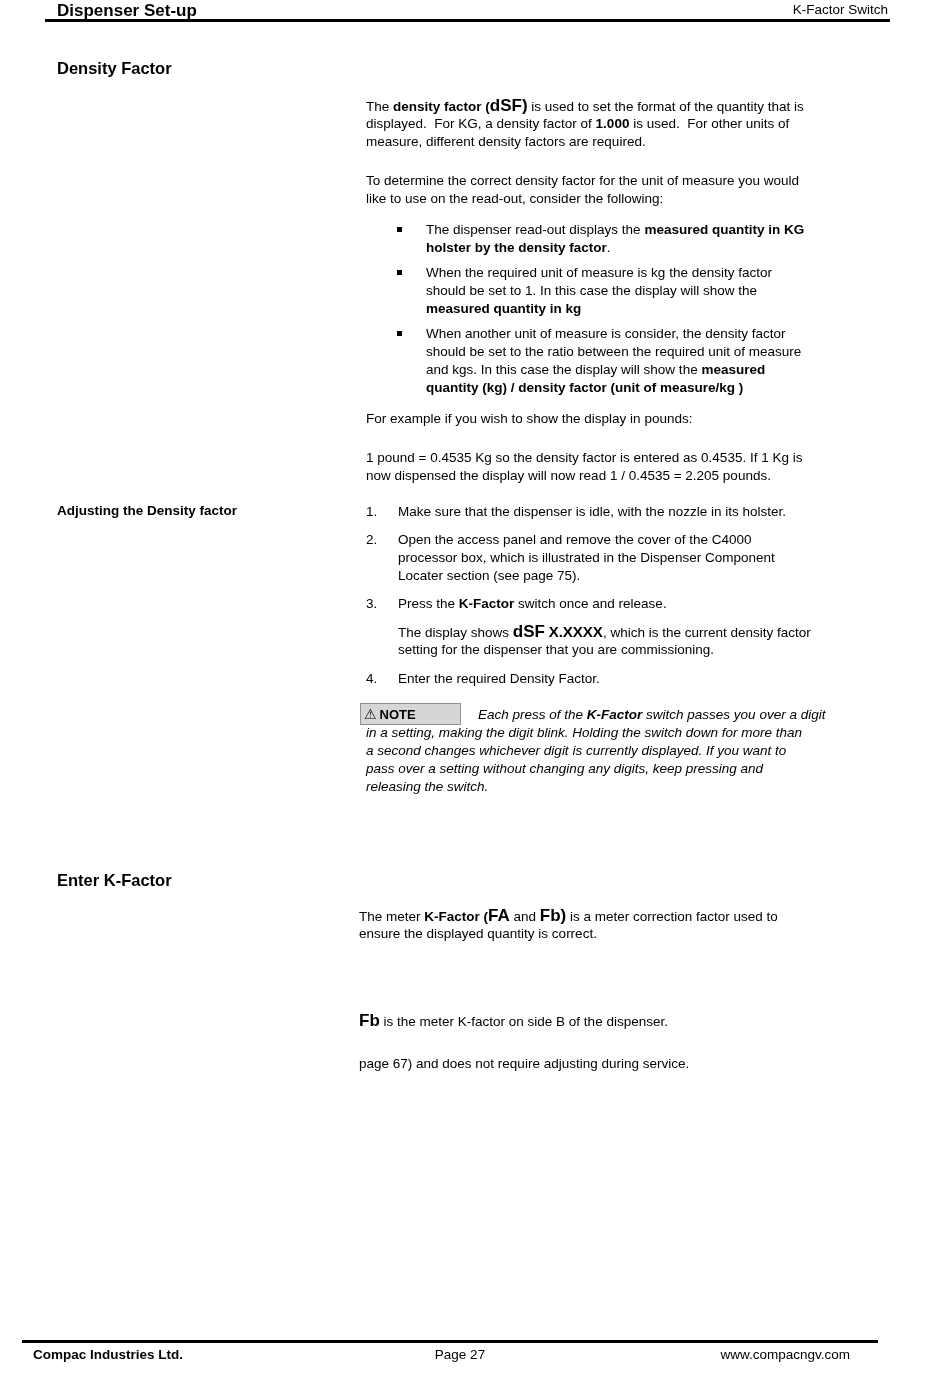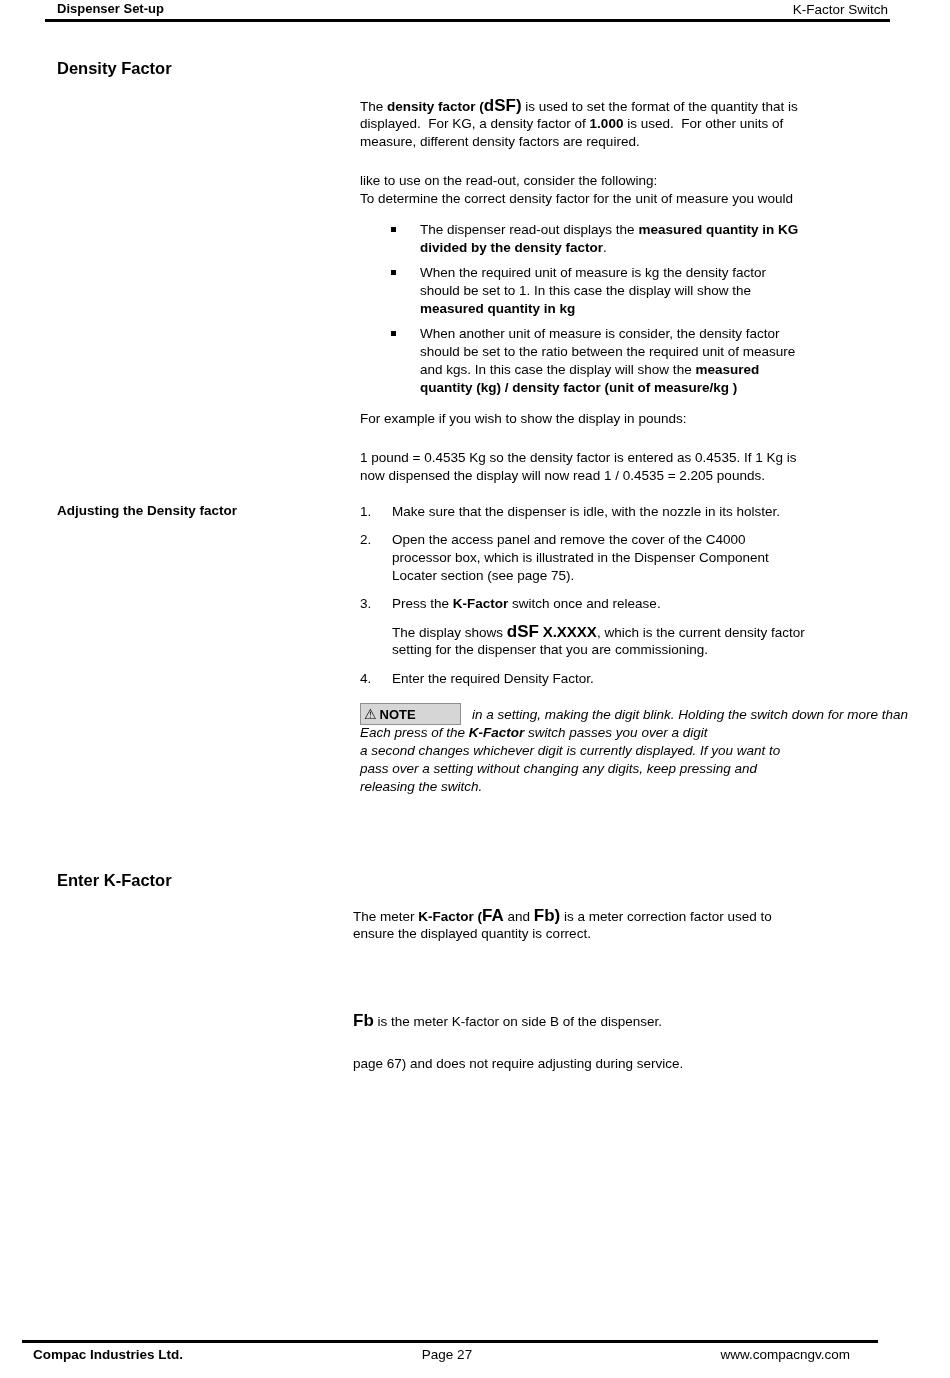--- a/index.html
+++ b/index.html
@@ -9,34 +9,34 @@
     width:950px;height:1378px;
     background:#ffffff;
     color:#000;
     font-family:"Liberation Sans","DejaVu Sans",sans-serif;
     font-size:13.5px;
     overflow:hidden;
   }
   .abs{position:absolute;}
 
   
-  .hdr-left{left:57px;top:1px;font-size:13px;font-weight:700;}
+  .hdr-left{left:57px;top:1px;font-size:17px;font-weight:700;}
   .hdr-right{right:62px;top:2px;font-size:13.5px;}
   .hdr-rule{left:45px;top:19px;width:845px;height:3px;background:#000;}
   .ftr-rule{left:22px;top:1340px;width:856px;height:3px;background:#000;}
   .ftr-left{left:33px;top:1347px;font-weight:700;}
-  .ftr-center{left:19px;top:1347px;width:856px;text-align:center;}
+  .ftr-center{left:32px;top:1347px;width:856px;text-align:center;}
   .ftr-right{right:100px;top:1347px;}
 
   
   .heading{left:57px;font-size:16.5px;font-weight:700;margin:0;}
   .side-label{left:57px;font-size:13.5px;font-weight:700;}
 
   
-  .body{line-height:18px;}
+  .body{line-height:18px;margin-left:6px;}
   .line{white-space:nowrap;line-height:18px;height:18px;}
   .sb{font-weight:700;}
   .si{font-style:italic;}
   .sbi{font-weight:700;font-style:italic;}
   .slg{font-weight:700;font-size:17px;}
   .smd{font-weight:700;font-size:15px;text-align:right;}
 
   
   .bullet{left:360px;}
   .bullet-marker{position:absolute;left:31px;top:6px;width:5px;height:5px;background:#000;}
@@ -70,29 +70,29 @@
 
   <h1 class="abs heading" style="top:59px">Density Factor</h1>
 
   <div class="abs body" style="left:360px;top:97px">
       <div class="line"><span>The </span><span class="sb">density factor (</span><span class="slg">dSF)</span><span> is used to set the format of the quantity that is</span></div>
       <div class="line"><span>displayed.&nbsp; For KG, a density factor of </span><span class="sb">1.000</span><span> is used.&nbsp; For other units of</span></div>
       <div class="line">measure, different density factors are required.</div>
     </div>
 
   <div class="abs body" style="left:360px;top:172px">
+      <div class="line">To determine the correct density factor for the unit of measure you would</div>
       <div class="line">like to use on the read-out, consider the following:</div>
-      <div class="line">To determine the correct density factor for the unit of measure you would</div>
     </div>
 
   <div class="abs body bullet" style="top:221px">
     <span class="bullet-marker"></span>
     <div class="bullet-lines">
         <div class="line"><span>The dispenser read-out displays the </span><span class="sb">measured quantity in KG</span></div>
-        <div class="line"><span class="sb">divided by the density factor</span><span>.</span></div>
+        <div class="line"><span class="sb">holster by the density factor</span><span>.</span></div>
       </div>
   </div>
 
   <div class="abs body bullet" style="top:264px">
     <span class="bullet-marker"></span>
     <div class="bullet-lines">
         <div class="line">When the required unit of measure is kg the density factor</div>
         <div class="line">should be set to 1. In this case the display will show the</div>
         <div class="line"><span class="sb">measured quantity in kg</span></div>
       </div>
@@ -152,22 +152,22 @@
     <div class="step-lines">
         <div class="line">Enter the required Density Factor.</div>
       </div>
   </div>
 
   <div class="abs note-badge">
     <span class="warn">⚠</span>
     <span>NOTE</span>
   </div>
   <div class="abs body note-block">
+      <div class="line"><span class="si">Each press of the </span><span class="sbi">K-Factor</span><span class="si"> switch passes you over a digit</span></div>
       <div class="line"><span class="si">in a setting, making the digit blink. Holding the switch down for more than</span></div>
-      <div class="line"><span class="si">Each press of the </span><span class="sbi">K-Factor</span><span class="si"> switch passes you over a digit</span></div>
       <div class="line"><span class="si">a second changes whichever digit is currently displayed. If you want to</span></div>
       <div class="line"><span class="si">pass over a setting without changing any digits, keep pressing and</span></div>
       <div class="line"><span class="si">releasing the switch.</span></div>
     </div>
 
   <h1 class="abs heading" style="top:871px">Enter K-Factor</h1>
 
   <div class="abs body" style="left:353px;top:907px">
       <div class="line"><span>The meter </span><span class="sb">K-Factor (</span><span class="slg">FA</span><span> and </span><span class="slg">Fb)</span><span> is a meter correction factor used to</span></div>
       <div class="line">ensure the displayed quantity is correct.</div>

